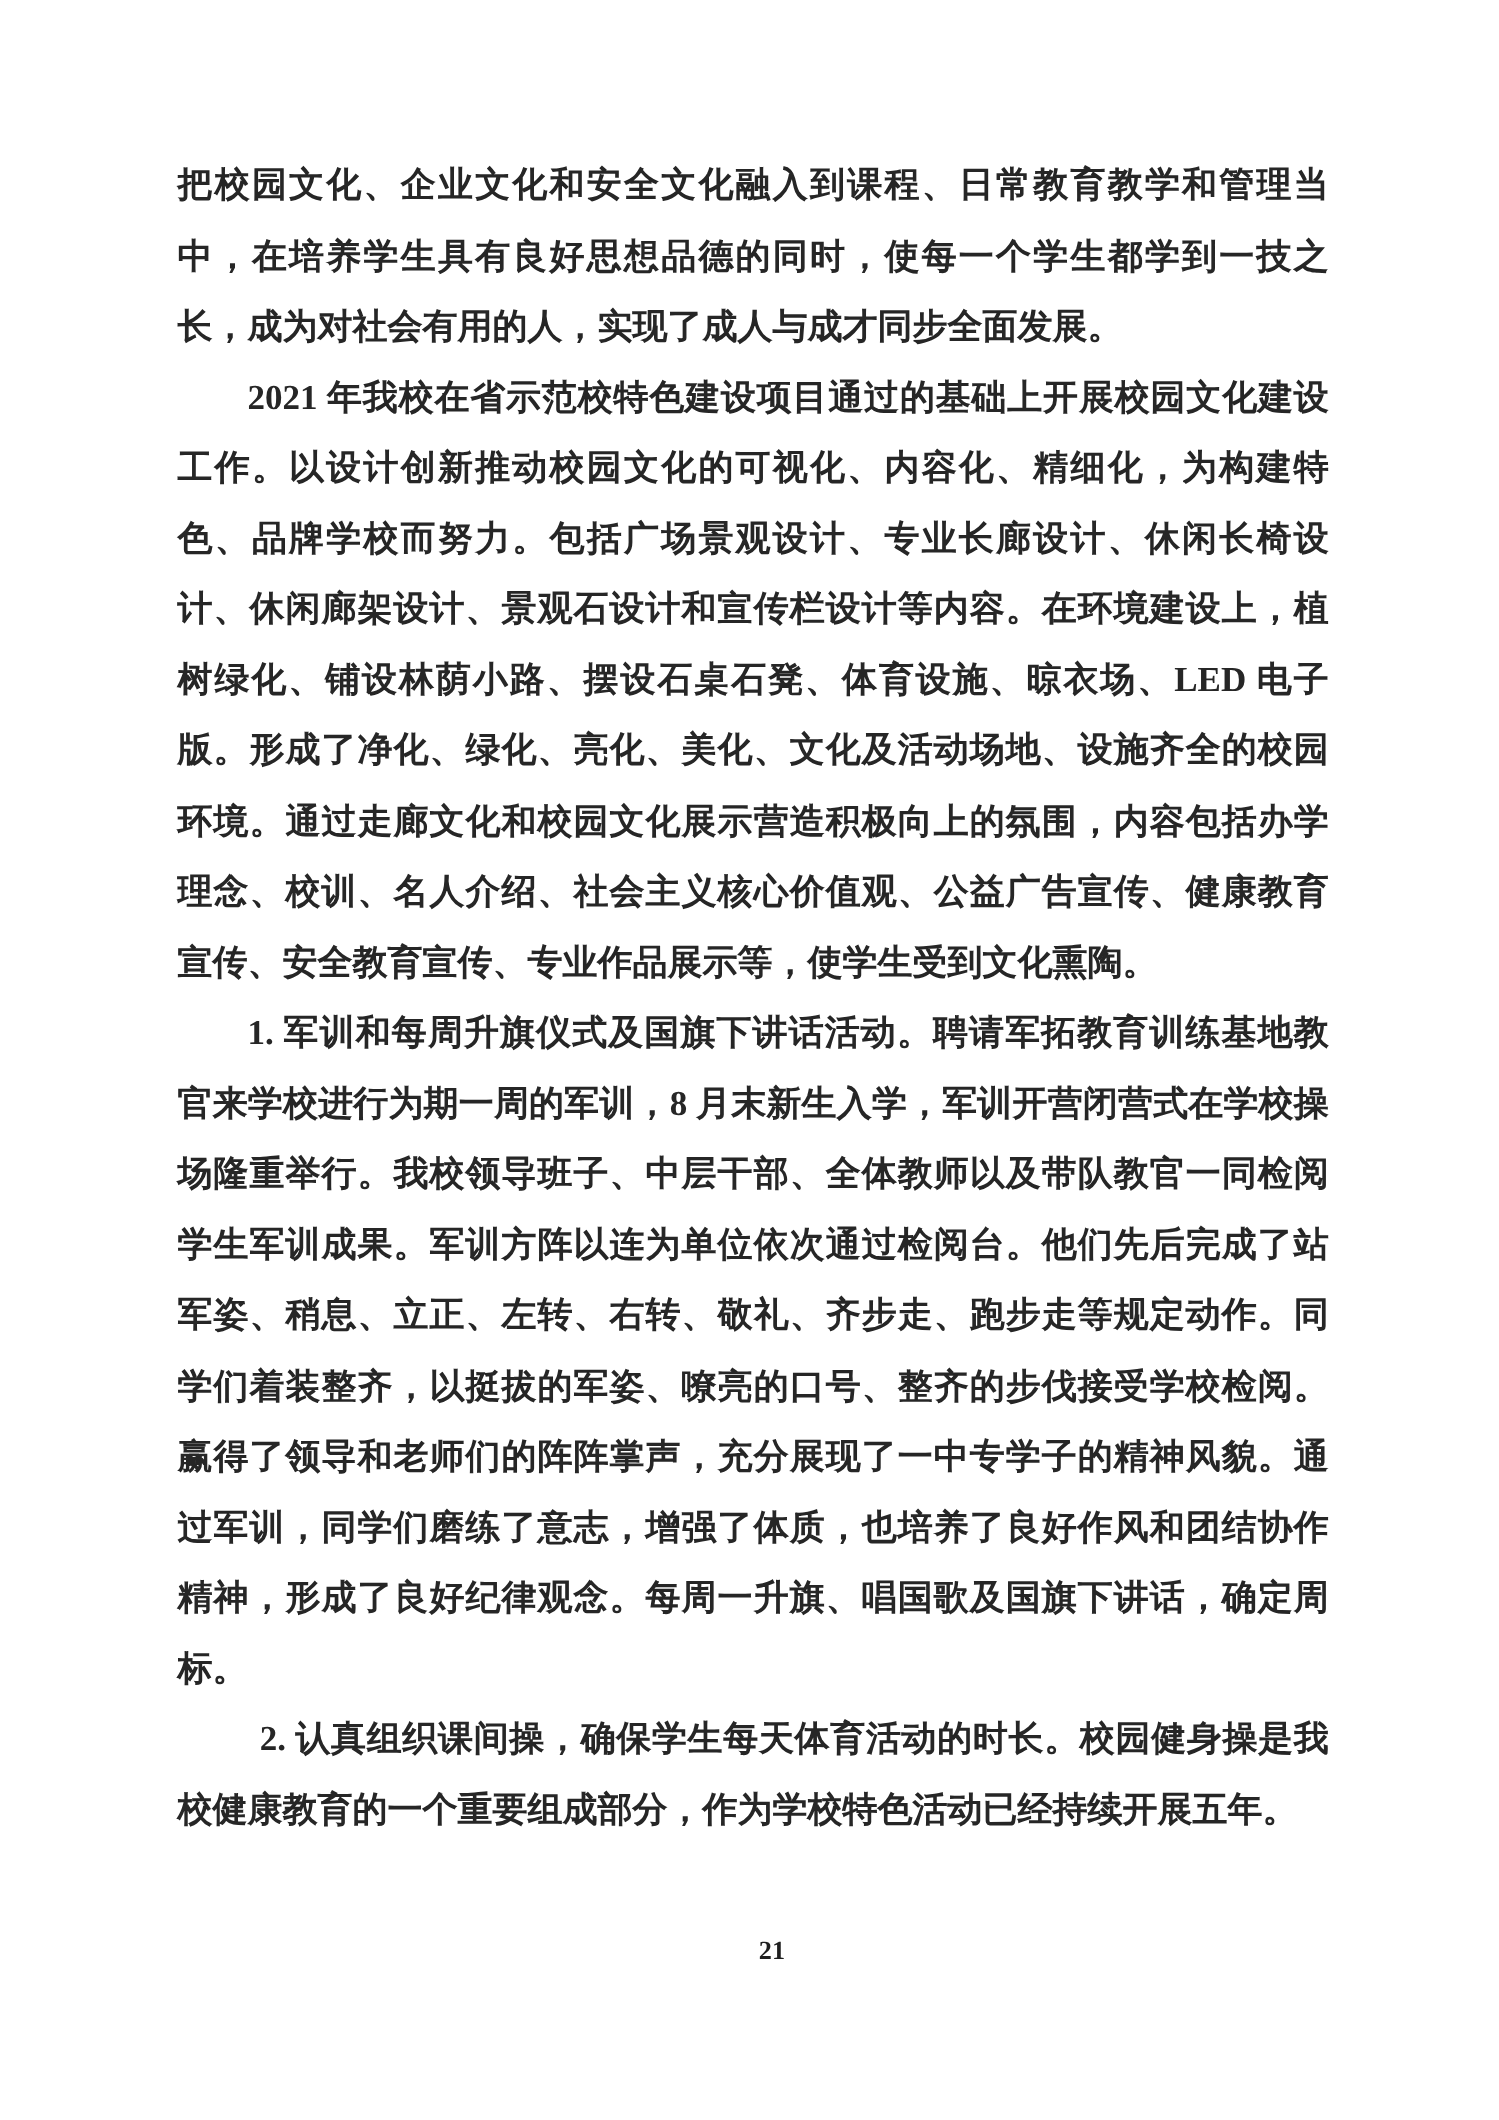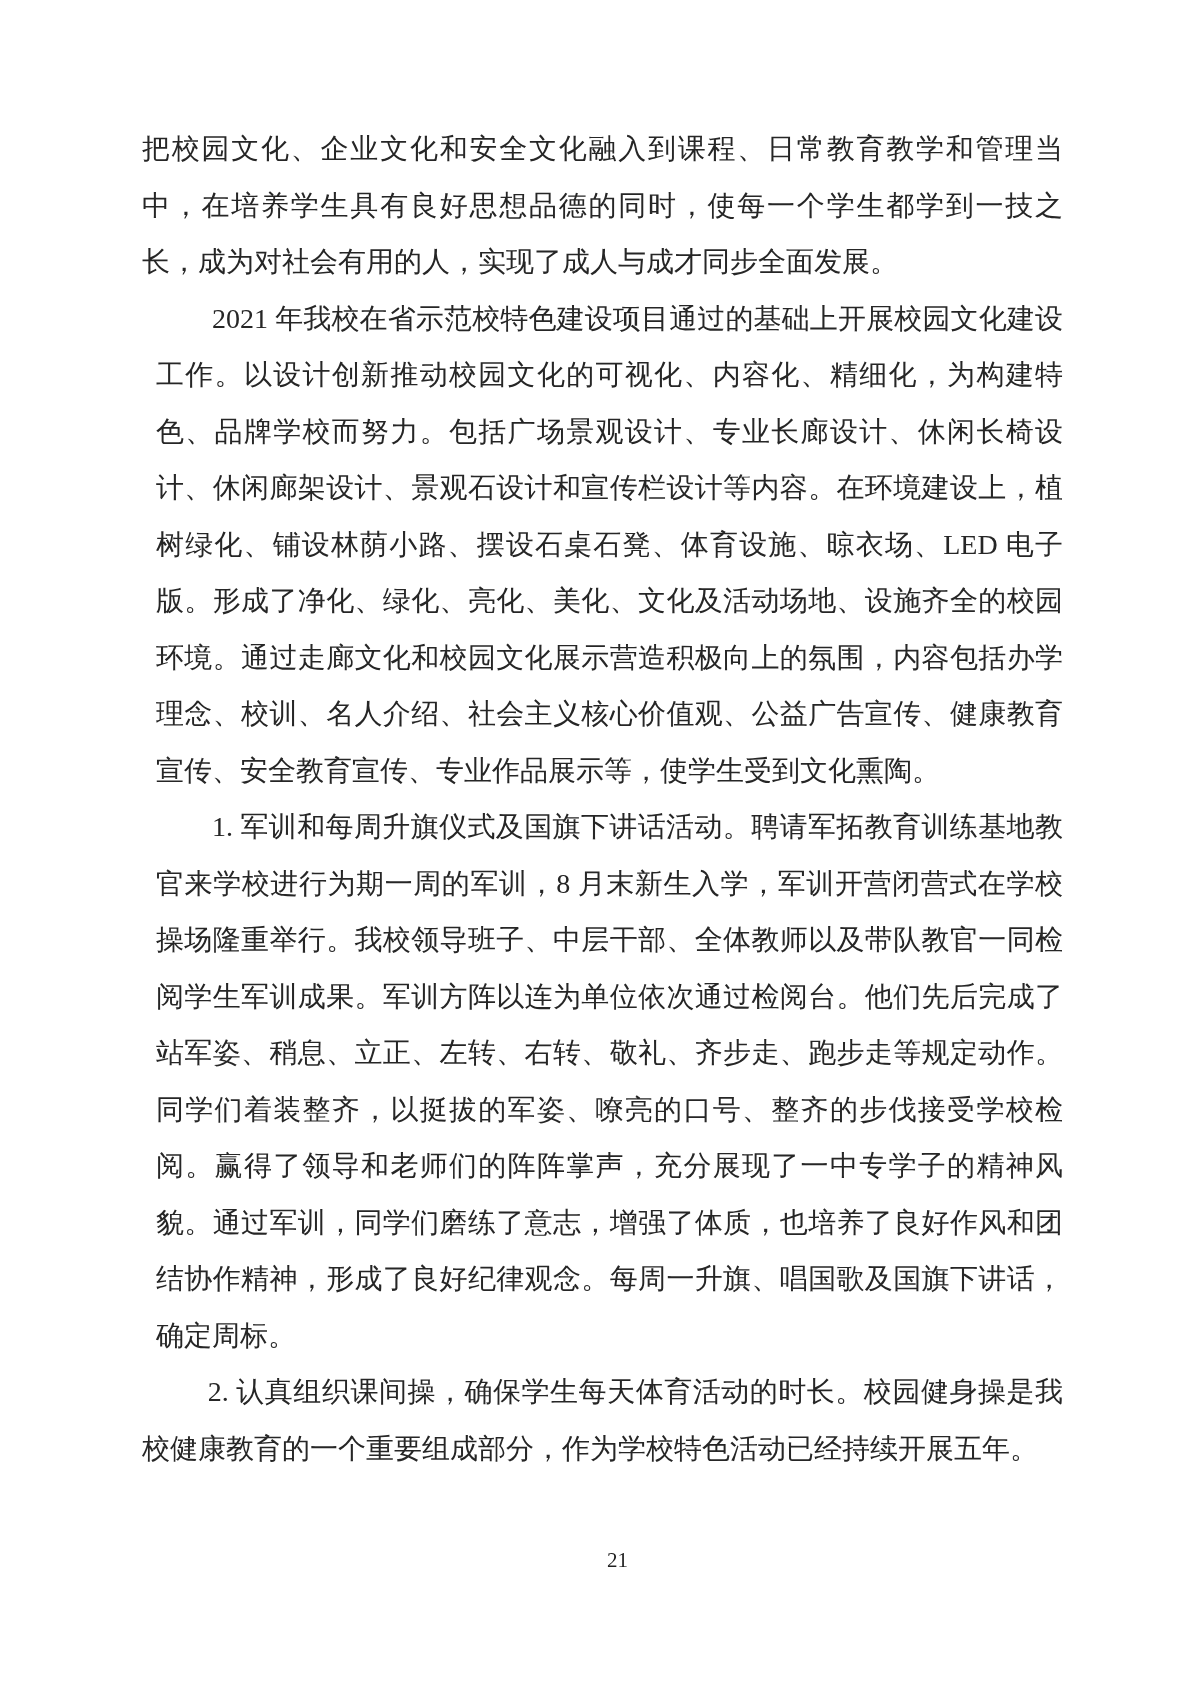--- a/index.html
+++ b/index.html
@@ -7,39 +7,39 @@
     padding: 0;
     background: #ffffff;
   }
   .page {
     position: relative;
     width: 1199px;
     height: 1696px;
     background: #ffffff;
     overflow: hidden;
     font-family: "Liberation Serif", "DejaVu Serif", serif;
+    font-weight: bold;
   }
   .content {
     position: absolute;
     left: 142px;
     top: 121px;
     width: 921px;
     color: #262626;
     font-size: 28px;
     line-height: 56.5px;
     text-align: justify;
     letter-spacing: 0;
   }
   .para {
     margin: 0;
     padding: 0;
   }
   .para.indented {
     text-indent: 2em;
-    margin-left: 14px;
   }
   .para.indented-extra {
     text-indent: 2.35em;
   }
   .page-number {
     position: absolute;
     left: 0;
     right: 0;
     top: 1546px;
     text-align: center;

